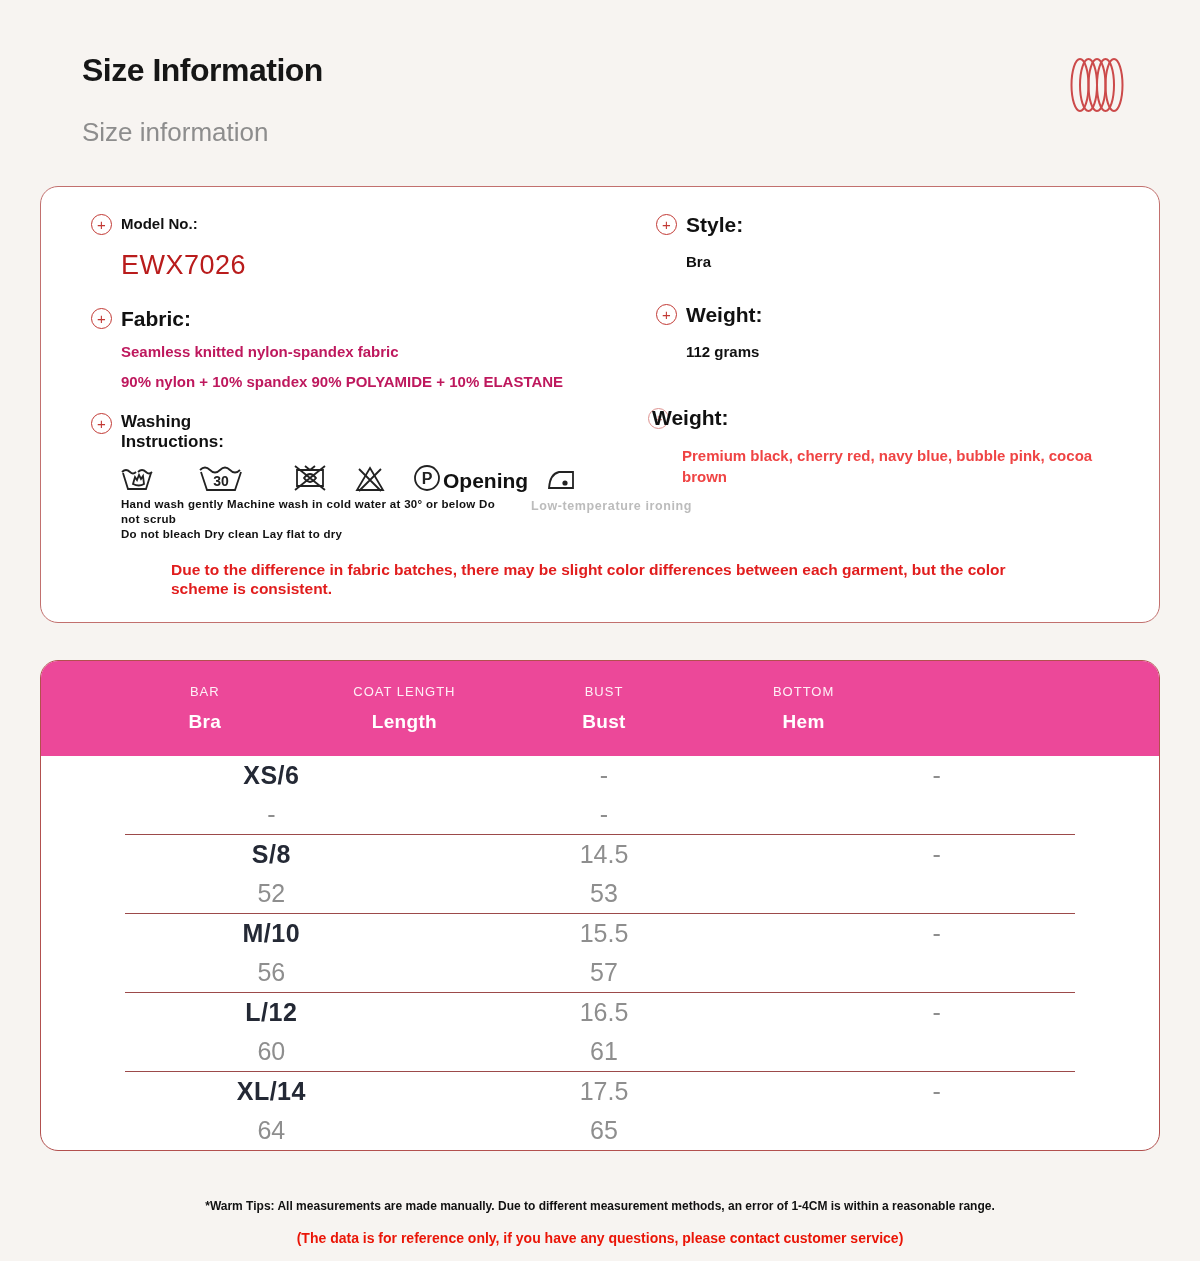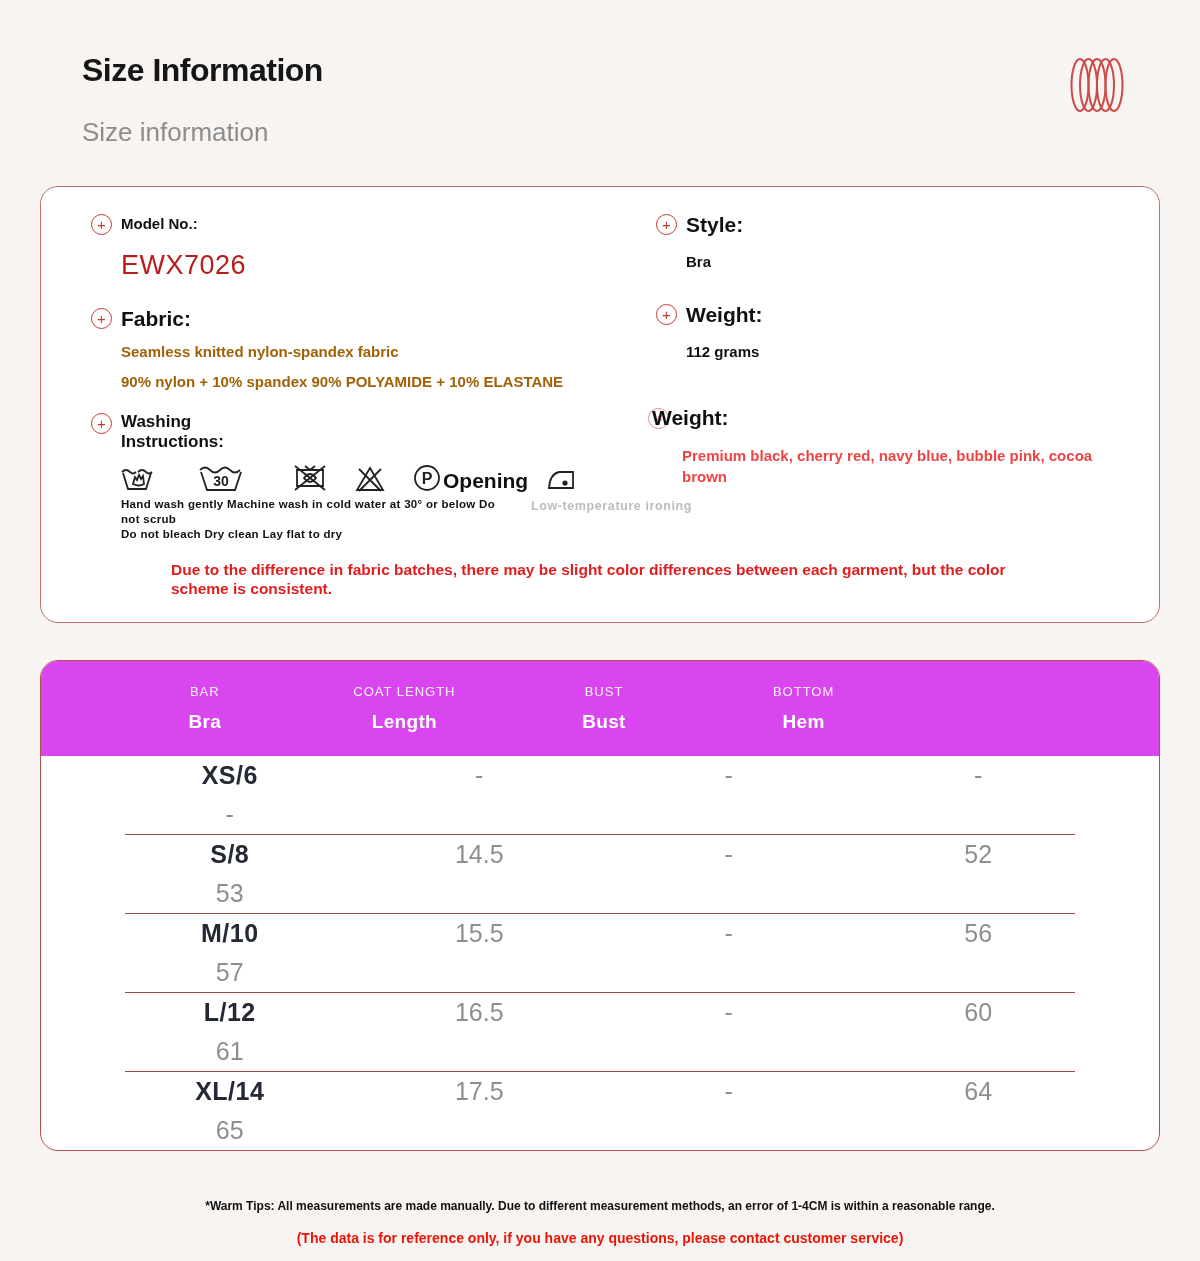--- a/index.html
+++ b/index.html
@@ -29,21 +29,21 @@
   .info-card { padding:26px 40px 22px 50px; }
   .info-grid { display:grid; grid-template-columns:565px 1fr; }
   .section { display:flex; margin-bottom:0; }
   .plus-icon {
     flex:0 0 21px; width:21px; height:21px; border:1px solid #c23934; border-radius:50%;
     color:#c23934; font-size:15px; line-height:19px; text-align:center; font-weight:400;
     margin-right:9px; margin-top:1px;
   }
   .sec-label { font-size:15px; font-weight:700; color:#111; line-height:21px; }
   .sec-label.big { font-size:21px; line-height:23px; }
-  .sec-body { font-size:15px; font-weight:700; color:#a16207; }
+  .sec-body { font-size:15px; font-weight:700; color:#be185d; }
   .model-value { font-size:27px; font-weight:400; color:#b91c1c; margin-top:16px; letter-spacing:0.5px; }
   .mt26 { margin-top:26px; }
   .mt22 { margin-top:22px; }
   .fab-line { margin-top:13px; }
 
   
   .wash-icons { display:flex; align-items:flex-end; margin-top:8px; margin-left:-2px; }
   .wash-icons svg { display:block; }
   .wicon { stroke:#222; fill:none; stroke-width:1.8; }
   .opening-label { font-size:21px; font-weight:700; color:#111; margin:0 10px 1px 2px; }
@@ -61,29 +61,29 @@
 
   .warning {
     margin:18px 0 2px 80px;
     max-width:880px;
     font-size:15.5px; font-weight:700; color:#e11d1d; line-height:19px;
   }
 
   
   .table-card { margin-top:37px; border-color:#b2504e; overflow:hidden; min-height:485px; }
   .tbl-header {
-    background:#d946ef; height:95px;
+    background:#ec4899; height:95px;
     display:grid; grid-template-columns:repeat(5,1fr);
     align-items:center; padding:0 56px 0 64px;
   }
   .th-cell { text-align:center; color:#ffffff; }
   .th-top { font-size:13px; font-weight:400; color:rgba(255,255,255,0.92); letter-spacing:1px; }
   .th-bottom { font-size:19px; font-weight:700; margin-top:12px; letter-spacing:0.3px; }
   .tbl-row {
-    height:78px; display:grid; grid-template-columns:repeat(4,1fr);
+    height:78px; display:grid; grid-template-columns:repeat(3,1fr);
     align-items:center; padding:0 56px 0 64px;
   }
   .td { text-align:center; }
   .td-size { font-size:25px; font-weight:600; color:#242935; letter-spacing:0.5px; }
   .td-val { font-size:25px; font-weight:400; color:#8e8e8e; }
   .row-sep { border:none; border-top:1px solid #9c4a4a; margin:0 84px; }
 
   
   .footer { margin-top:48px; text-align:center; }
   .warm-tips { font-size:12px; font-weight:700; color:#111; }

